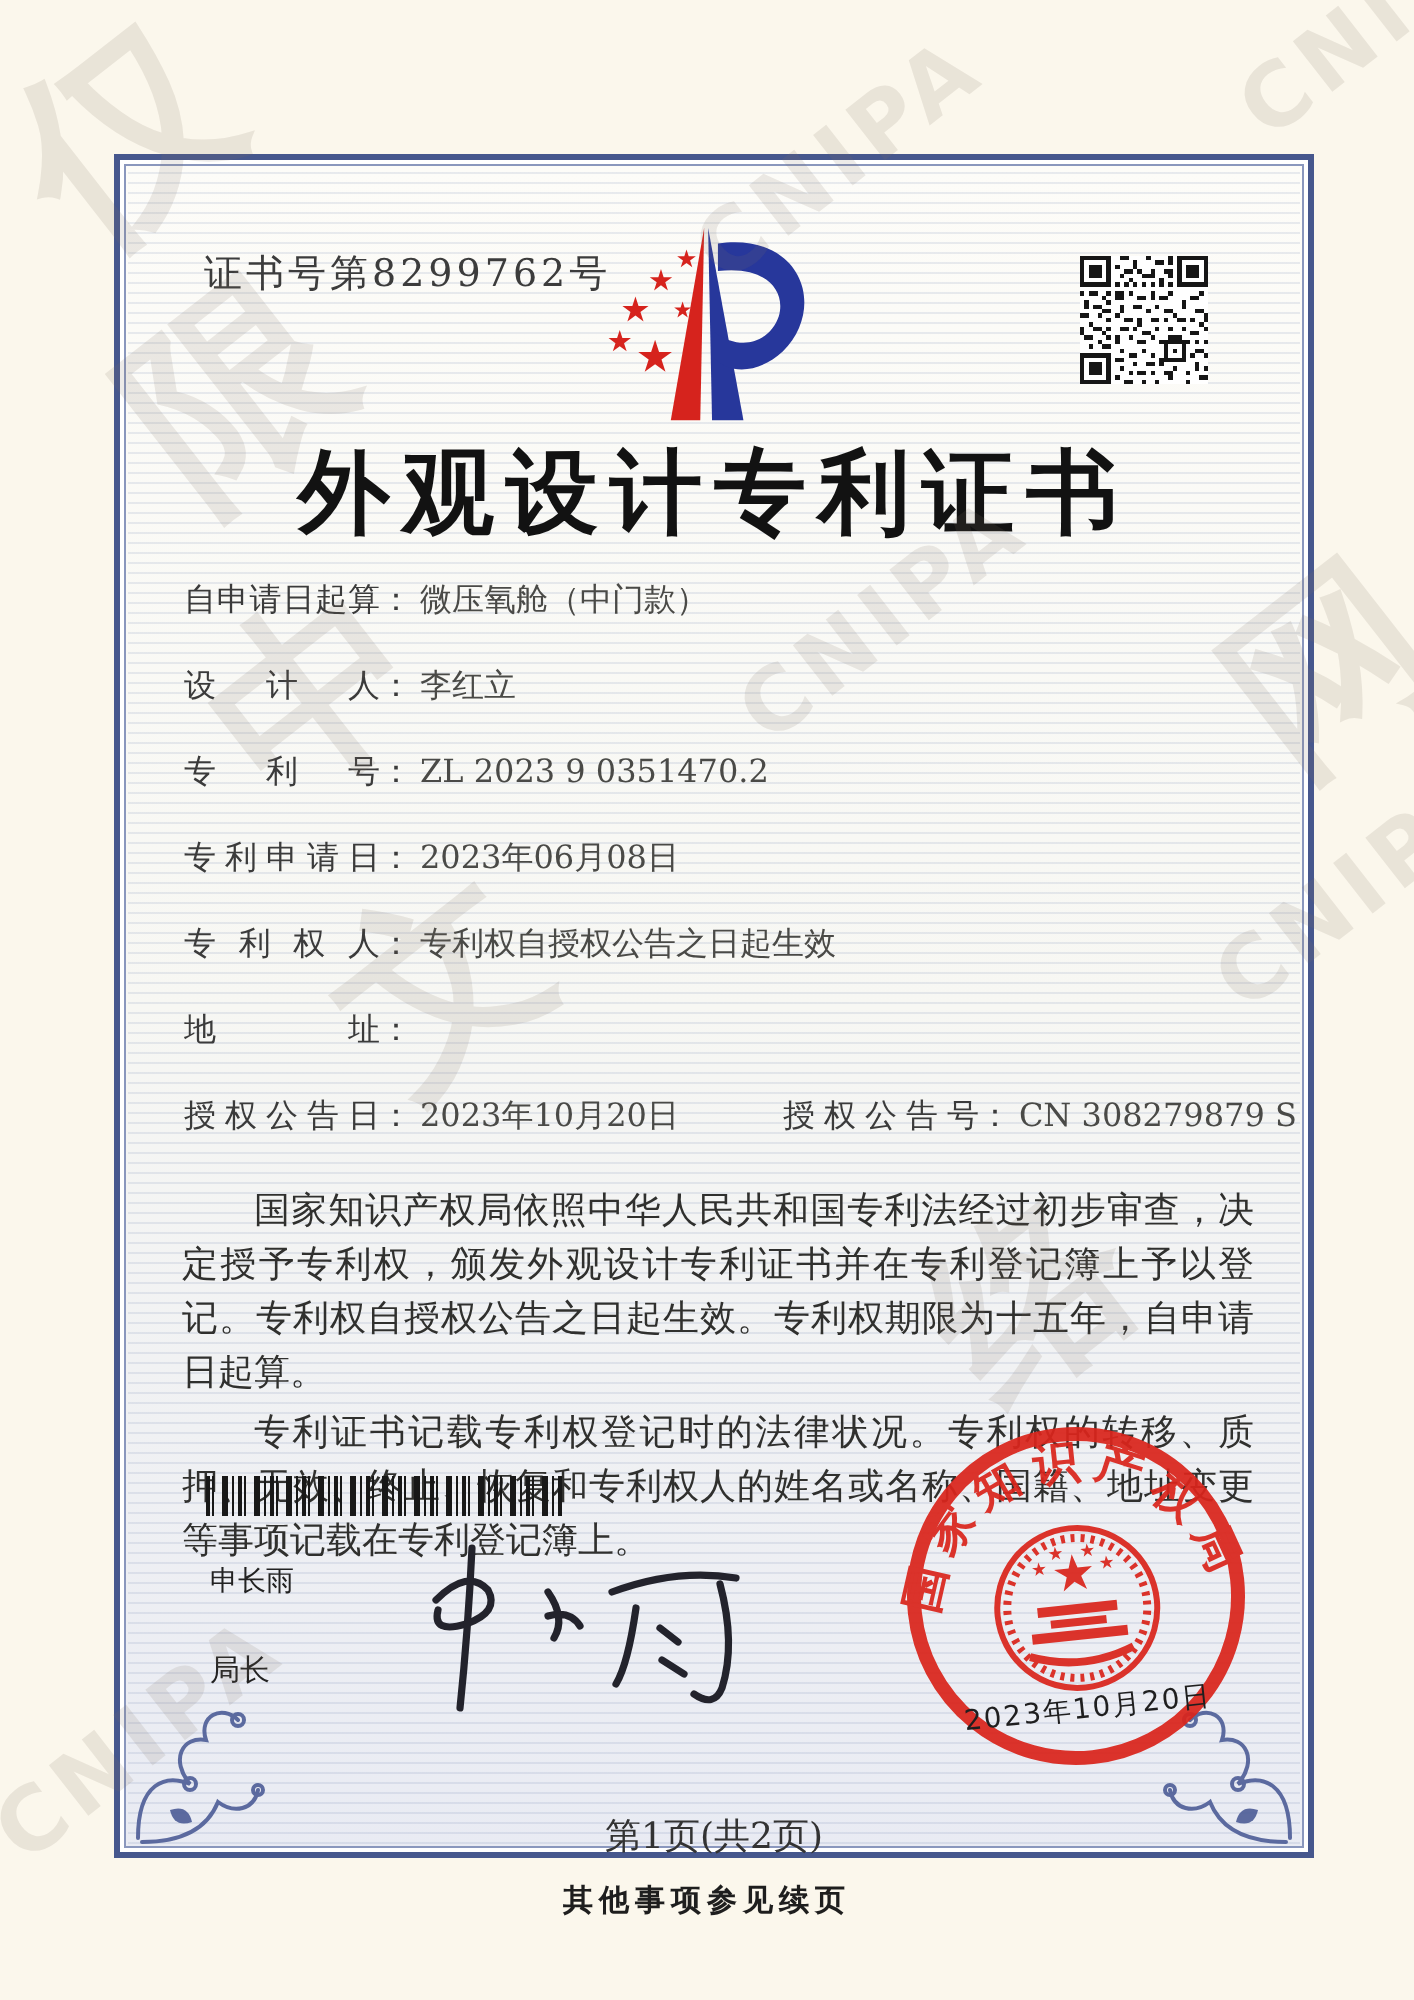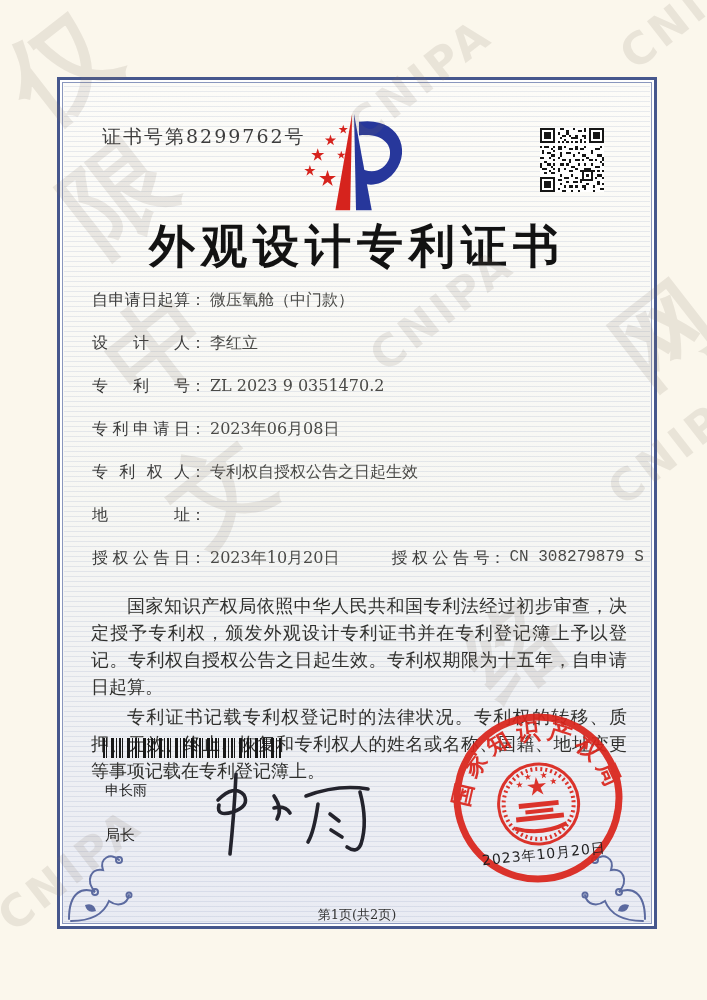--- a/index.html
+++ b/index.html
@@ -45,21 +45,21 @@
          font-size:46px;font-weight:700;letter-spacing:6px;color:#121212;}
 
   
   .rows{position:absolute;left:32px;right:24px;top:210px;}
   .row{height:43px;display:flex;align-items:flex-start;font-size:16px;}
   .fgroup{display:flex;align-items:flex-start;}
   .flabel{display:inline-block;width:98px;text-align:justify;text-align-last:justify;
           color:#3b3b3b;white-space:nowrap;}
   .colon{margin-right:4px;color:#3b3b3b;}
   .fvalue{color:#4a4a47;white-space:nowrap;}
-  .row-last .fgroup + .fgroup{margin-left:52px;font-family:Liberation Mono, monospace;}
+  .row-last .fgroup + .fgroup{margin-left:52px;}
 
   
   .paras{position:absolute;left:31px;right:27px;top:512px;font-size:18px;line-height:27px;
          text-align:justify;color:#30302e;}
   .paras p{margin:0 0 3px;text-indent:2em;}
 
   
   .barcode{position:absolute;left:43px;top:658px;width:178px;height:20px;
      background:repeating-linear-gradient(90deg,#181818 0 2px,transparent 2px 3px,
         #181818 3px 4px,transparent 4px 8px,#181818 8px 11px,transparent 11px 13px,
@@ -70,21 +70,21 @@
         font-family:Liberation Serif, serif;}
   .signature{position:absolute;left:128px;top:686px;width:215px;height:100px;}
 
   .seal{position:absolute;left:390px;top:630px;width:176px;height:176px;
         transform:rotate(-6deg);opacity:0.93;z-index:3;}
   .seal svg{position:absolute;inset:0;}
   .seal-date{position:absolute;left:0;right:0;bottom:22px;text-align:center;font-size:14px;
         color:#101010;font-family:"DejaVu Sans","Liberation Sans",sans-serif;letter-spacing:1px;}
 
   
-  .page-num{position:absolute;left:0;right:0;top:826px;text-align:center;font-size:13px;color:#333;}
+  .page-num{position:absolute;left:0;right:0;top:826px;text-align:center;font-size:18px;color:#333;}
   .cont-note{position:absolute;left:0;right:0;top:941px;text-align:center;font-size:15px;
         font-weight:600;letter-spacing:3px;color:#1e1e1e;}
 </style>
 </head>
 <body>
 
 <div class="page">
 
   <div>
     <span class="wm wm-c1">仅</span>
@@ -362,13 +362,14 @@
             <path d="M-26 22 q26 10 52 0" fill="none" stroke-width="4"></path>
           </g>
         </svg>
         <div class="seal-date">2023年10月20日</div>
       </div>
 
       <div class="page-num">第1页(共2页)</div>
     </div>
   </div>
 
+  <div class="cont-note">其他事项参见续页</div>
 </div>
 
 </body></html>

